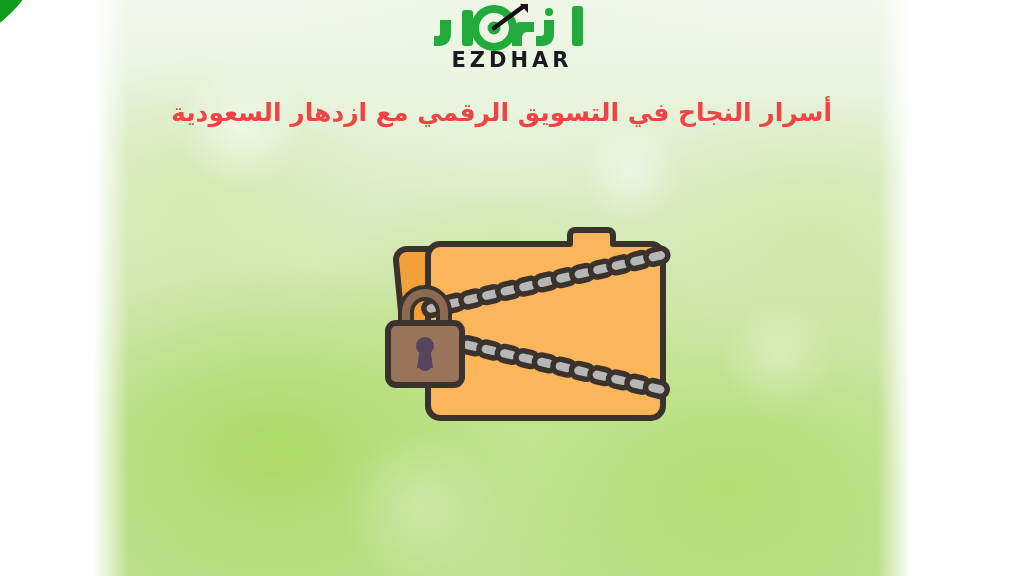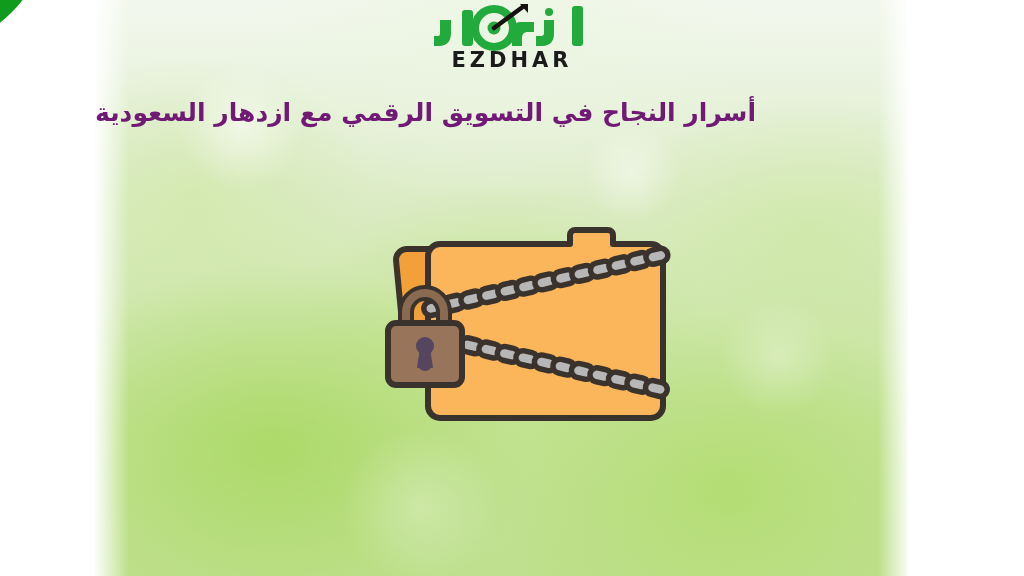--- a/index.html
+++ b/index.html
@@ -88,26 +88,26 @@
     color: #1b1b1b;
     line-height: 1;
   }
 
   
   .headline {
     position: absolute;
     left: 95px;
     top: 96px;
     width: 813px;
-    text-align: left;
+    text-align: center;
     direction: rtl;
     font-family: "DejaVu Sans", "Liberation Sans", sans-serif;
     font-size: 25px;
     font-weight: 700;
-    color: #701a75;
+    color: #ef4444;
     line-height: 1.35;
     white-space: nowrap;
   }
 
   
   .illustration {
     position: absolute;
     left: 382px;
     top: 222px;
     width: 300px;

